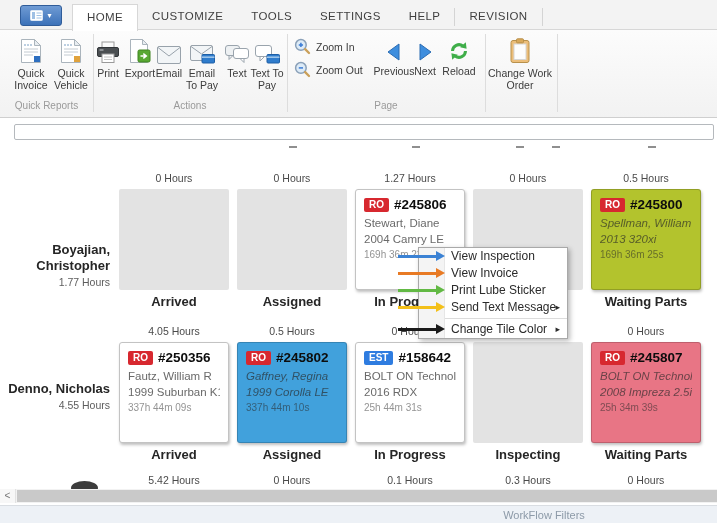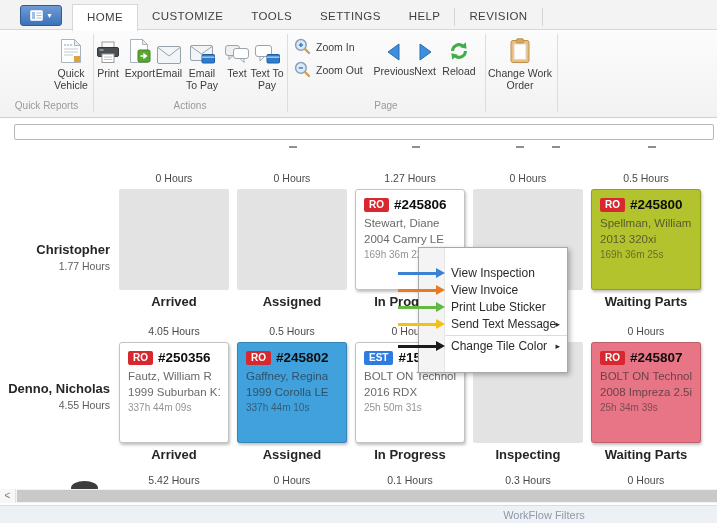--- a/index.html
+++ b/index.html
@@ -47,29 +47,29 @@
   .cell-header { position:absolute; width:110px; text-align:center; font-size:13px; font-weight:bold; color:#262626; }
   .slot { position:absolute; width:110px; height:101px; background:#e3e3e3; border-radius:2px; }
   .tile { position:absolute; width:110px; height:101px; background:#fff; border:1px solid #c3c3c3;
     border-radius:3px; box-shadow:1px 2px 3px rgba(0,0,0,0.25); padding:7px 8px 0 8px; cursor:pointer; z-index:5; }
   .tile .r1 { display:flex; align-items:center; gap:5px; margin-bottom:5px; }
   .badge { font-size:10px; font-weight:bold; color:#fff; padding:1px 5px 2px 5px; border-radius:2px; }
   .tile-number { font-size:13.5px; font-weight:bold; color:#0d0d0d; }
   .tile-line { font-size:11.5px; color:#6a6a6a; margin-top:4px; white-space:nowrap; overflow:hidden; }
   .tile-time { font-size:10px; color:#949494; margin-top:4px; }
   .tile.colored { border:1px solid rgba(0,0,0,0.18); }
-  .tile.colored .tile-line { color:rgba(40,40,40,0.66); }
+  .tile.colored .tile-line { color:rgba(40,40,40,0.66);font-style:italic; }
   .tile.colored .tile-time { color:rgba(40,40,40,0.55); }
   .tech { position:absolute; left:0; width:110px; text-align:right; }
   .tech .nm { font-size:13px; font-weight:bold; color:#262626; line-height:16px; }
   .tech .hrs { font-size:10.5px; color:#5d5d5d; margin-top:2px; }
 
   
   #menu { position:absolute; left:418px; top:247px; width:150px; background:#fff;
-    border:1px solid #a9a9a9; box-shadow:2px 2px 5px rgba(0,0,0,0.28); z-index:50; padding:17px 0; }
+    border:1px solid #a9a9a9; box-shadow:2px 2px 5px rgba(0,0,0,0.28); z-index:50; padding:0 0; }
   #menu .gutter { position:absolute; left:0; top:0; bottom:0; width:26px; background:#f4f4f4; border-right:1px solid #e6e6e6; }
   .m-item { position:relative; height:17px; line-height:17px; font-size:12px; color:#2b2b2b;
     padding-left:32px; cursor:pointer; white-space:nowrap; }
   .m-item .sub { position:absolute; right:7px; top:0; font-size:9px; color:#2b2b2b; }
   .m-sepline { height:1px; background:#dcdcdc; margin:2px 0 2px 2px; }
   .m-arrow { position:absolute; left:-21px; top:3px; width:48px; height:11px; z-index:2; }
   .m-line { position:absolute; left:0; top:4px; width:39px; height:3px; }
   .m-head { position:absolute; left:38px; top:0; width:0; height:0;
     border-top:5.5px solid transparent; border-bottom:5.5px solid transparent; border-left:9px solid #000; }
 
@@ -104,20 +104,32 @@
       <div class="tab">SETTINGS</div>
       <div class="tab">HELP</div>
       <div class="tab-sep"></div>
       <div class="tab">REVISION</div>
       <div class="tab-sep"></div>
     </div>
   </div>
 
   <div id="toolbar">
 
+    <div class="rbtn" style="left:9px;width:44px;">
+      <span class="ic">
+        <svg width="22" height="26" viewBox="0 0 22 26">
+          <path d="M1.5 1.5 h13 l6 6 v17 h-19 z" fill="#fff" stroke="#aab4bc"></path>
+          <path d="M14.5 1.5 v6 h6 z" fill="#e8edf1" stroke="#aab4bc"></path>
+          <path d="M4 7 h8" stroke="#7aa0c4" stroke-dasharray="2 1"></path>
+          <path d="M4 11 h14 M4 14 h14 M4 17 h9" stroke="#c2cad1"></path>
+          <rect x="14" y="18" width="6" height="6" fill="#2e6fc0"></rect>
+        </svg>
+      </span>
+      <span>Quick Invoice</span>
+    </div>
     <div class="rbtn" style="left:49px;width:44px;align-items:center;">
       <span class="ic">
         <svg width="22" height="26" viewBox="0 0 22 26">
           <path d="M1.5 1.5 h13 l6 6 v17 h-19 z" fill="#fff" stroke="#aab4bc"></path>
           <path d="M14.5 1.5 v6 h6 z" fill="#e8edf1" stroke="#aab4bc"></path>
           <path d="M4 7 h8" stroke="#7aa0c4" stroke-dasharray="2 1"></path>
           <path d="M4 11 h14 M4 14 h14 M4 17 h9" stroke="#c2cad1"></path>
           <rect x="14" y="18" width="6" height="6" fill="#e0a23c"></rect>
         </svg>
       </span>
@@ -255,20 +267,21 @@
   </div>
 
   <div id="filterbar"></div>
   <div class="dash" style="left:289px;"></div>
   <div class="dash" style="left:412px;"></div>
   <div class="dash" style="left:516px;"></div>
   <div class="dash" style="left:552px;"></div>
   <div class="dash" style="left:648px;"></div>
 
   <div class="tech" style="top:242px;">
+    <div class="nm">Boyajian,</div>
     <div class="nm">Christopher</div>
     <div class="hrs">1.77 Hours</div>
   </div>
 
   <div class="cell-hours" style="left:119px;top:172px;">0 Hours</div>
   <div class="cell-hours" style="left:237px;top:172px;">0 Hours</div>
   <div class="cell-hours" style="left:355px;top:172px;">1.27 Hours</div>
   <div class="cell-hours" style="left:473px;top:172px;">0 Hours</div>
   <div class="cell-hours" style="left:591px;top:172px;">0.5 Hours</div>
 
@@ -335,21 +348,21 @@
     <div class="tile-time">337h 44m 10s</div>
   </div>
 
   <div class="tile" style="left:355px;top:342px;">
     <div class="r1">
       <span class="badge" style="background-color: rgb(46, 124, 224);">EST</span>
       <span class="tile-number">#158642</span>
     </div>
     <div class="tile-line">BOLT ON Technolo</div>
     <div class="tile-line">2016 RDX</div>
-    <div class="tile-time">25h 50m 31s</div>
+    <div class="tile-time">25h 44m 31s</div>
   </div>
 
   <div class="tile colored" style="left: 591px; top: 342px; background-color: rgb(232, 117, 133);">
     <div class="r1">
       <span class="badge" style="background-color: rgb(215, 40, 47);">RO</span>
       <span class="tile-number">#245807</span>
     </div>
     <div class="tile-line">BOLT ON Technolo</div>
     <div class="tile-line">2008 Impreza 2.5i</div>
     <div class="tile-time">25h 34m 39s</div>

